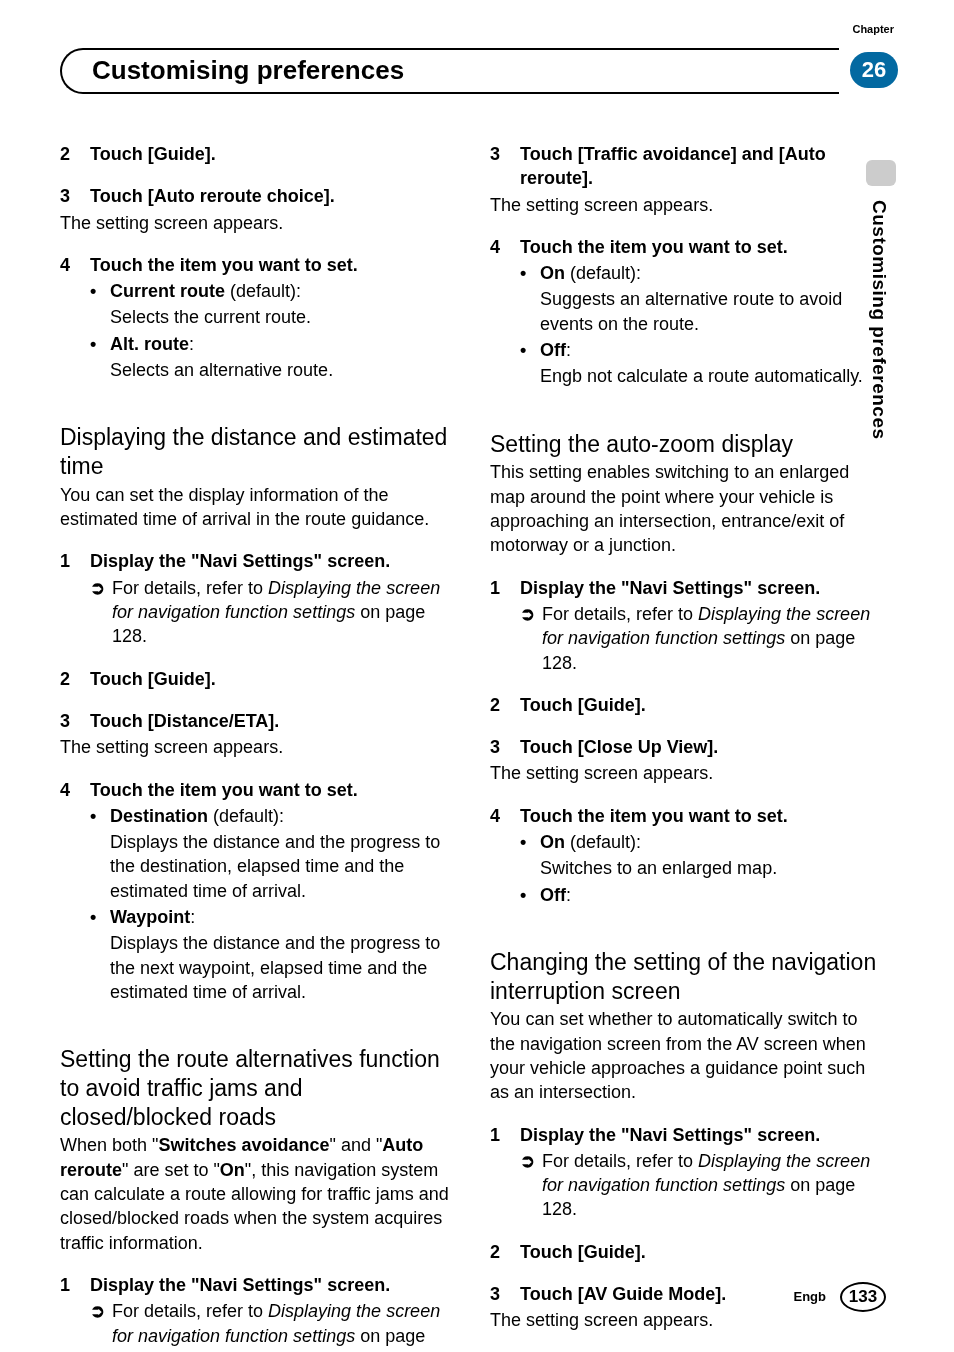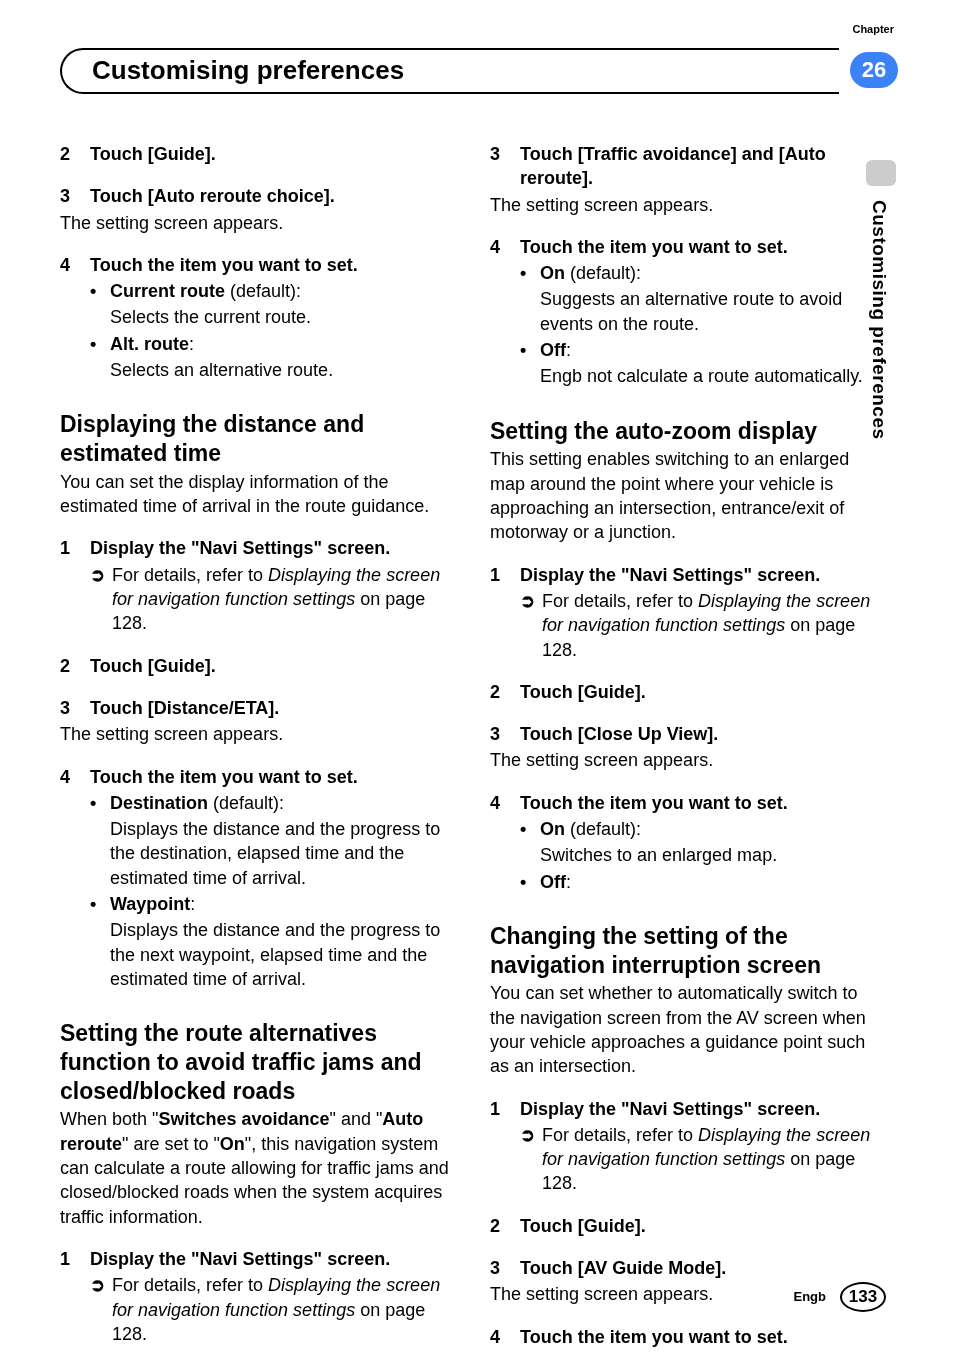--- a/index.html
+++ b/index.html
@@ -26,21 +26,21 @@
     top: 22px;
     font-size: 11px;
     font-weight: bold;
   }
   .chapter-num-box {
     position: absolute;
     right: 56px;
     top: 52px;
     width: 48px;
     height: 36px;
-    background: #3b82f6;
+    background: #0369a1;
     color: #fff;
     border-radius: 18px 18px 18px 18px;
     text-align: center;
     font-size: 22px;
     font-weight: bold;
     line-height: 36px;
   }
   .title-bar {
     position: absolute;
     left: 60px;
@@ -120,22 +120,22 @@
     margin-top: 2px;
   }
   .ref-arrow {
     font-weight: bold;
     min-width: 14px;
   }
   .ref-text { }
   .italic { font-style: italic; }
   .h2 {
     font-size: 23px;
-    font-weight: 700;
-    margin-top: 28px;
+    font-weight: 400;
+    margin-top: 41px;
     line-height: 1.25;
   }
   .footer {
     position: absolute;
     bottom: 40px;
     right: 68px;
     display: flex;
     align-items: center;
     gap: 14px;
   }

